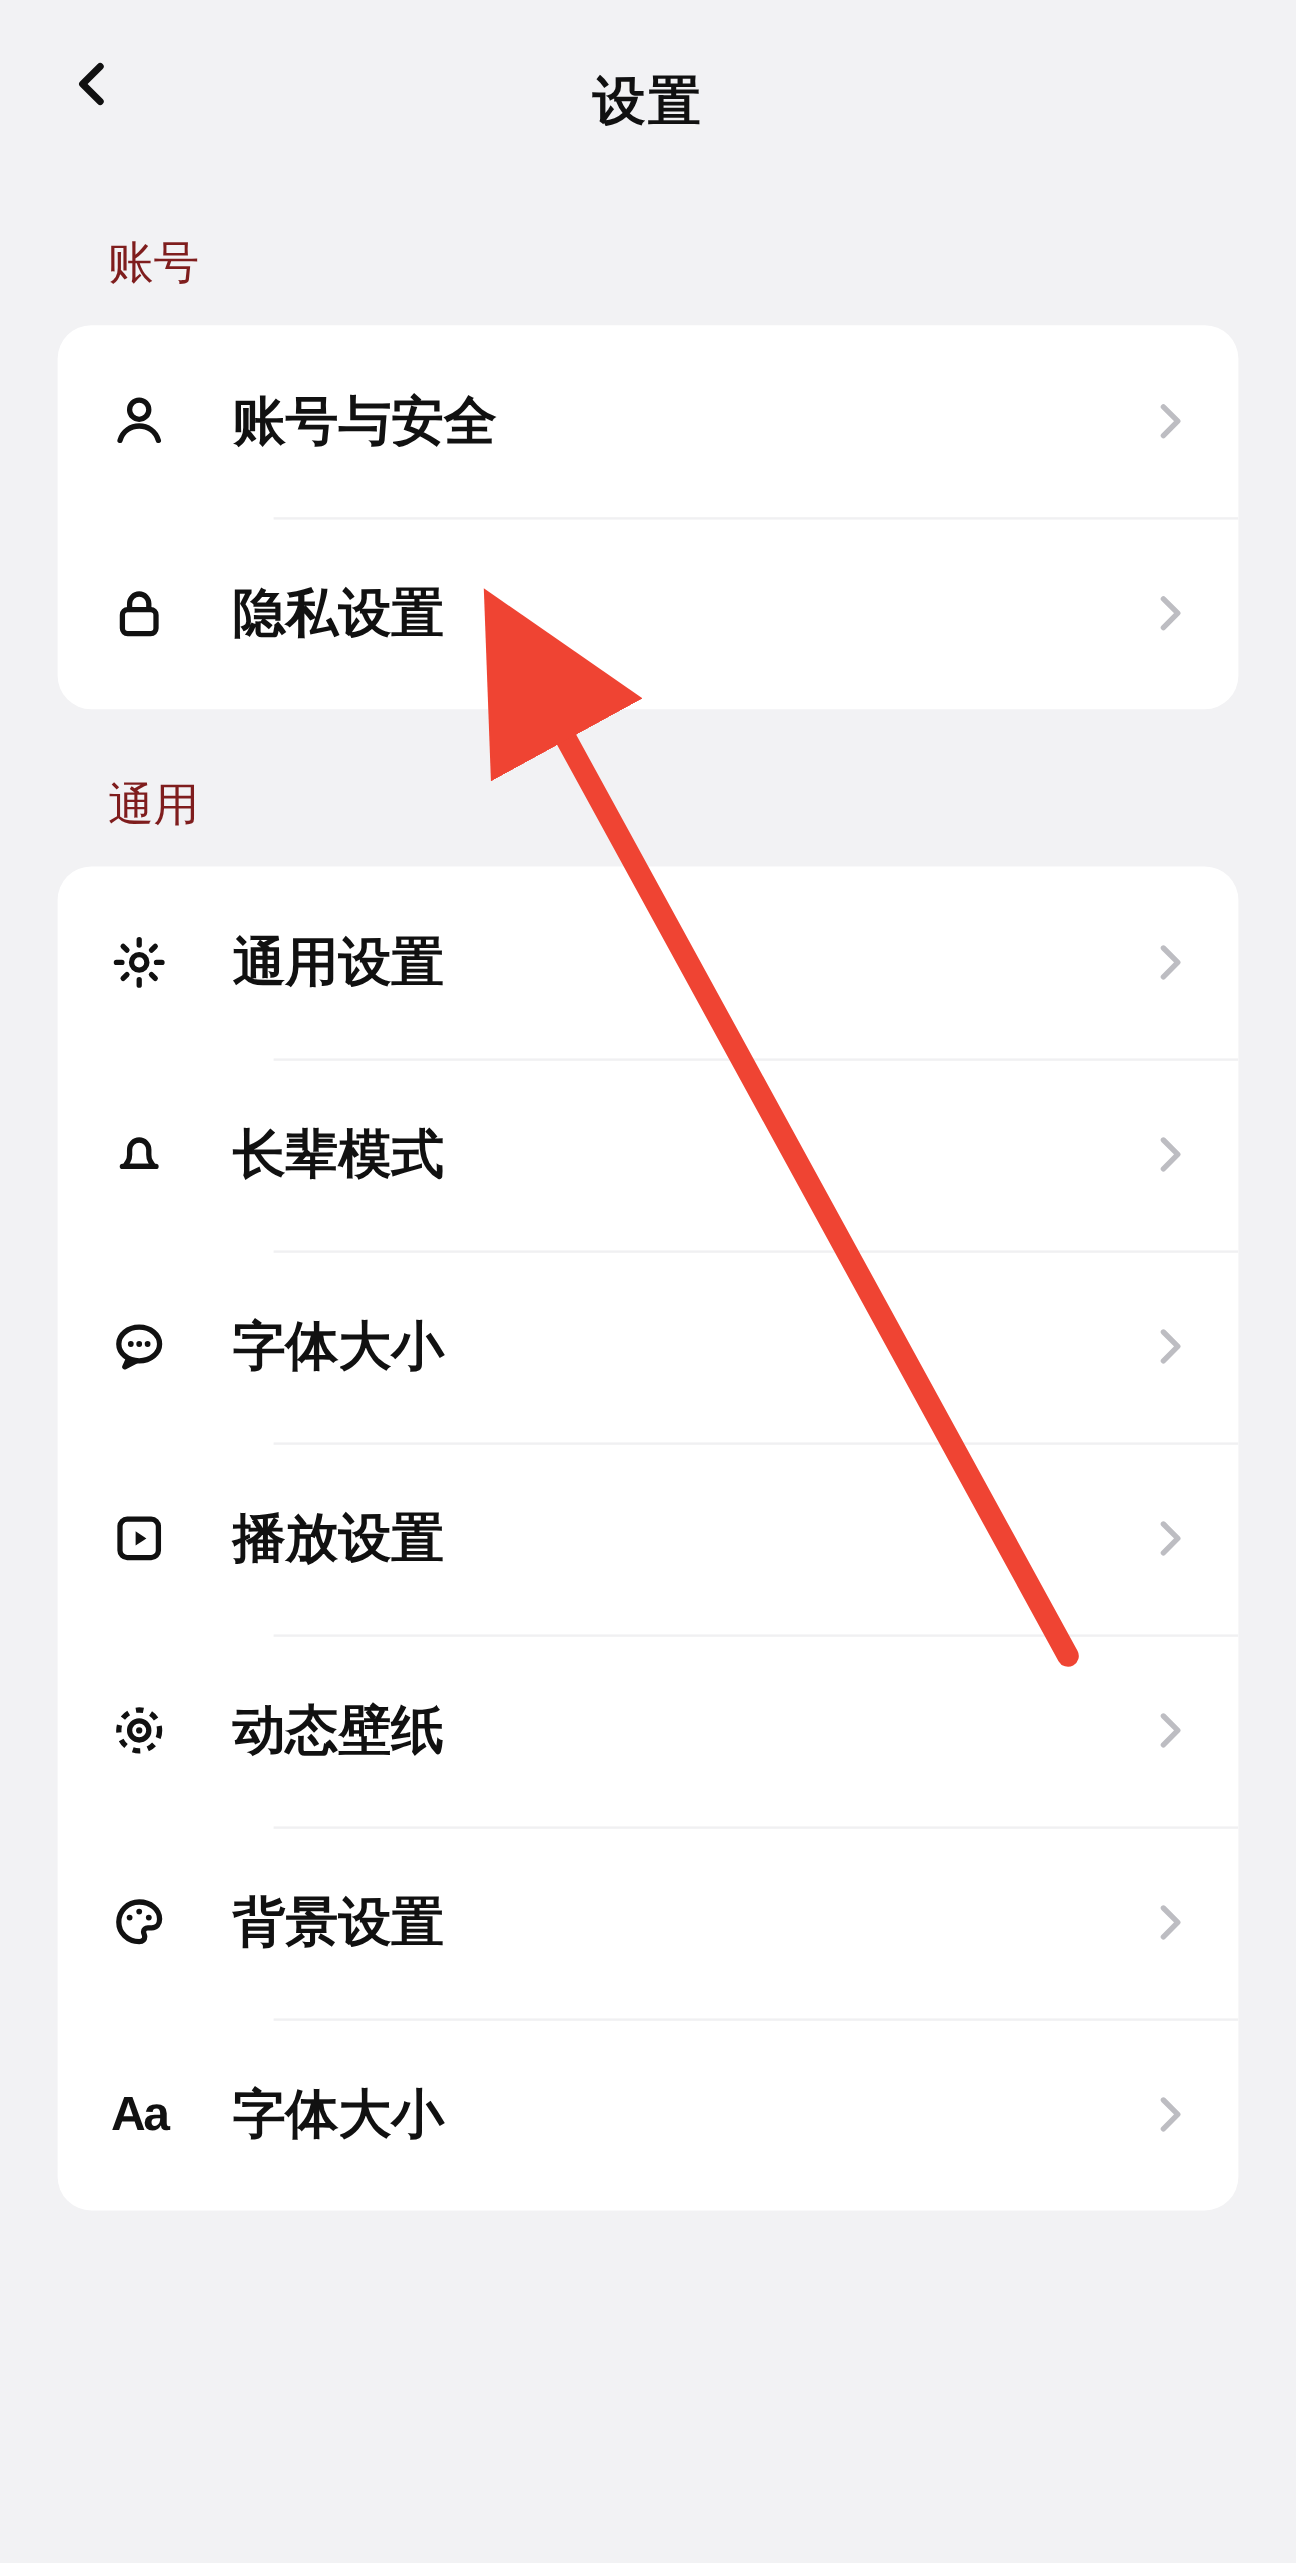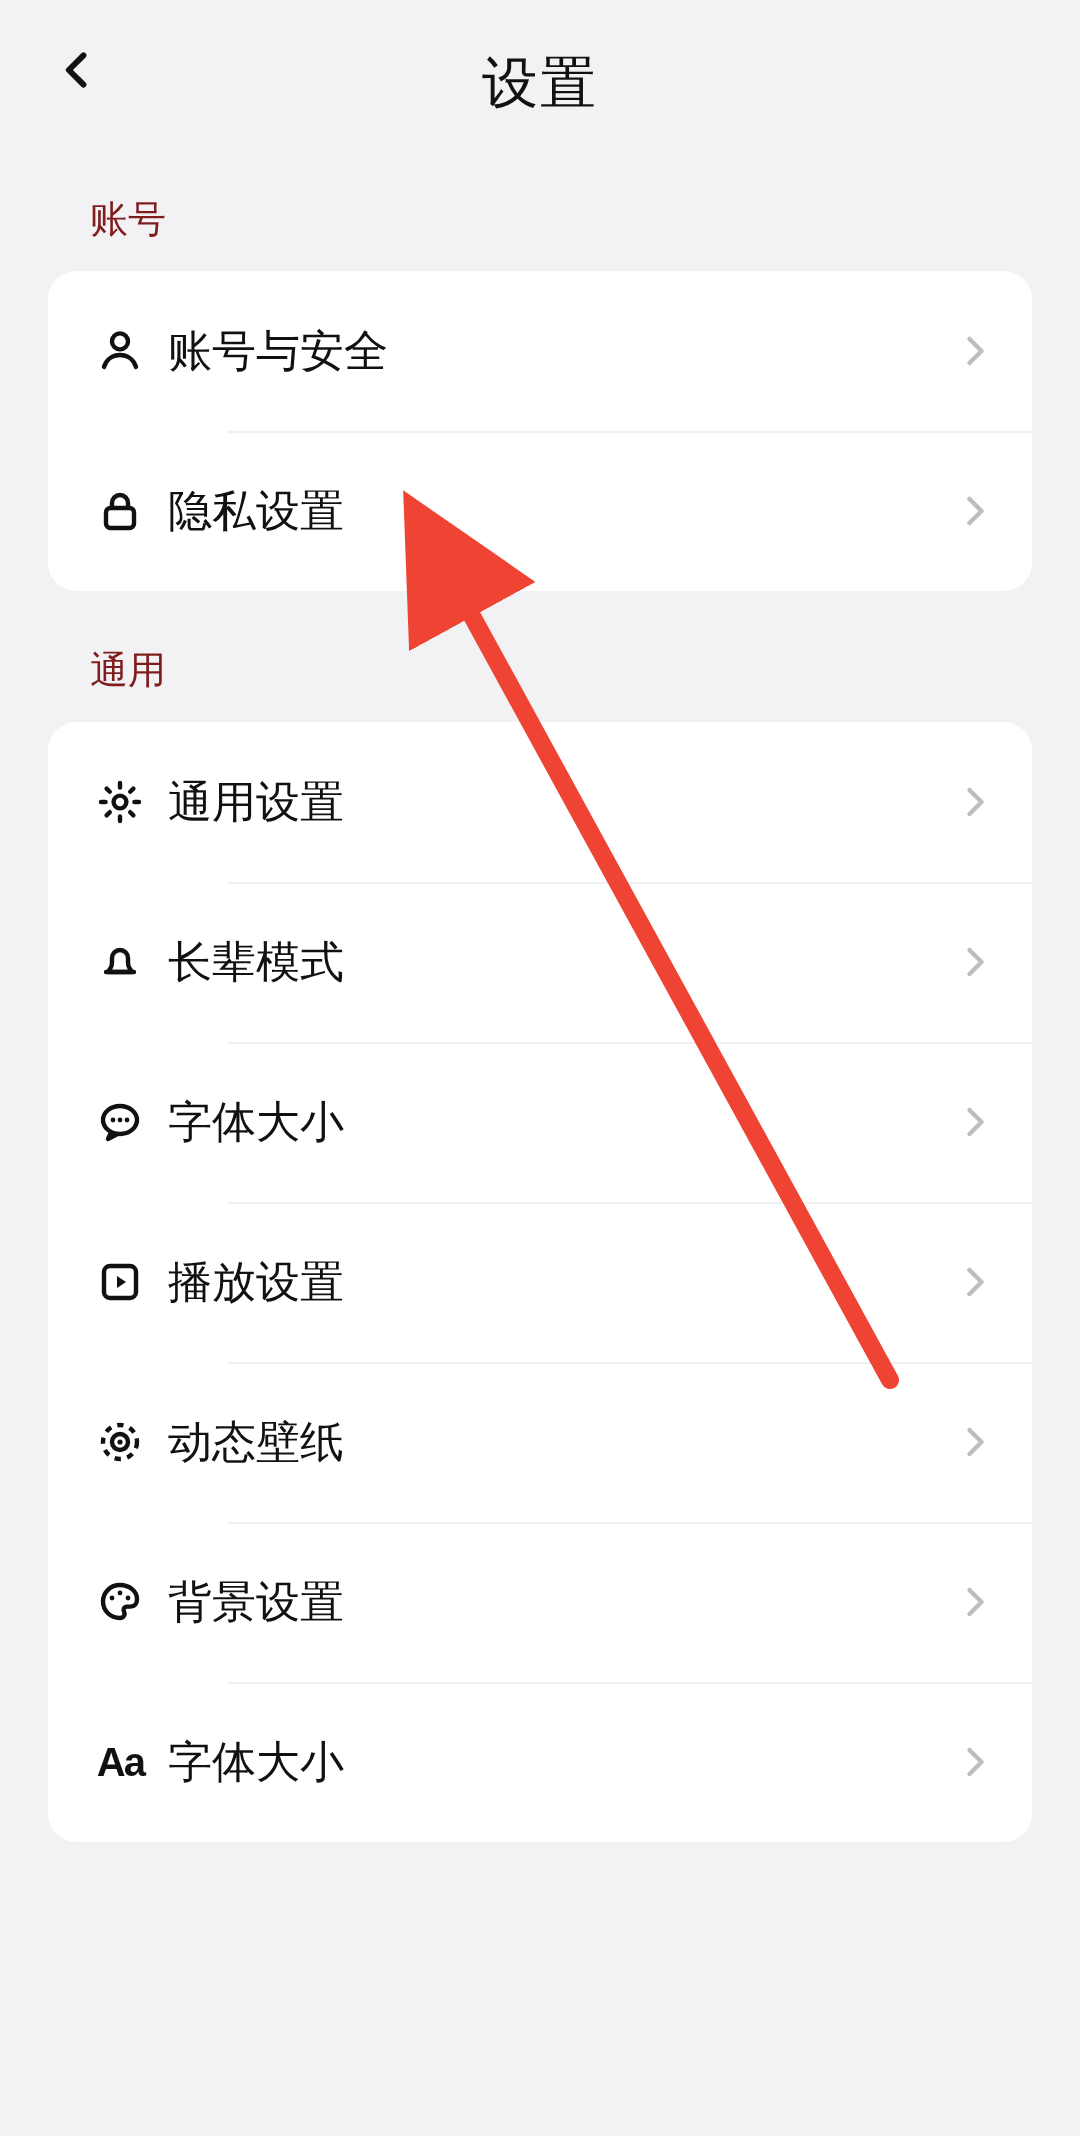--- a/index.html
+++ b/index.html
@@ -21,22 +21,22 @@
   }
   .back-btn {
     position: absolute;
     left: 48px;
     top: 50%;
     transform: translateY(-50%);
     width: 60px; height: 60px;
     display: flex; align-items: center; justify-content: center;
   }
   .title {
-    font-size: 56px;
-    font-weight: 400;
+    font-size: 44px;
+    font-weight: 700;
     letter-spacing: 2px;
     margin-top: 28px;
   }
 
   .section-header {
     padding: 54px 0 26px 90px;
     color: #7f1d1d;
     font-size: 38px;
   }
 
@@ -57,26 +57,26 @@
   .row + .row::before {
     content: "";
     position: absolute;
     top: 0; left: 180px; right: 0;
     height: 2px;
     background: #f0f0f2;
   }
   .row .icon-slot {
     width: 56px; height: 56px;
     flex: 0 0 56px;
-    margin-right: 24px;
-    display: flex; align-items: center; justify-content: flex-end;
+    margin-right: 50px;
+    display: flex; align-items: center; justify-content: center;
   }
   .row .label {
     font-size: 44px;
-    font-weight: 400;
+    font-weight: 700;
     flex: 1;
     color: #111;
   }
   .row .chev {
     width: 36px; height: 36px;
     flex: 0 0 36px;
   }
 
   .next-section-peek {
     padding: 70px 0 0 90px;

